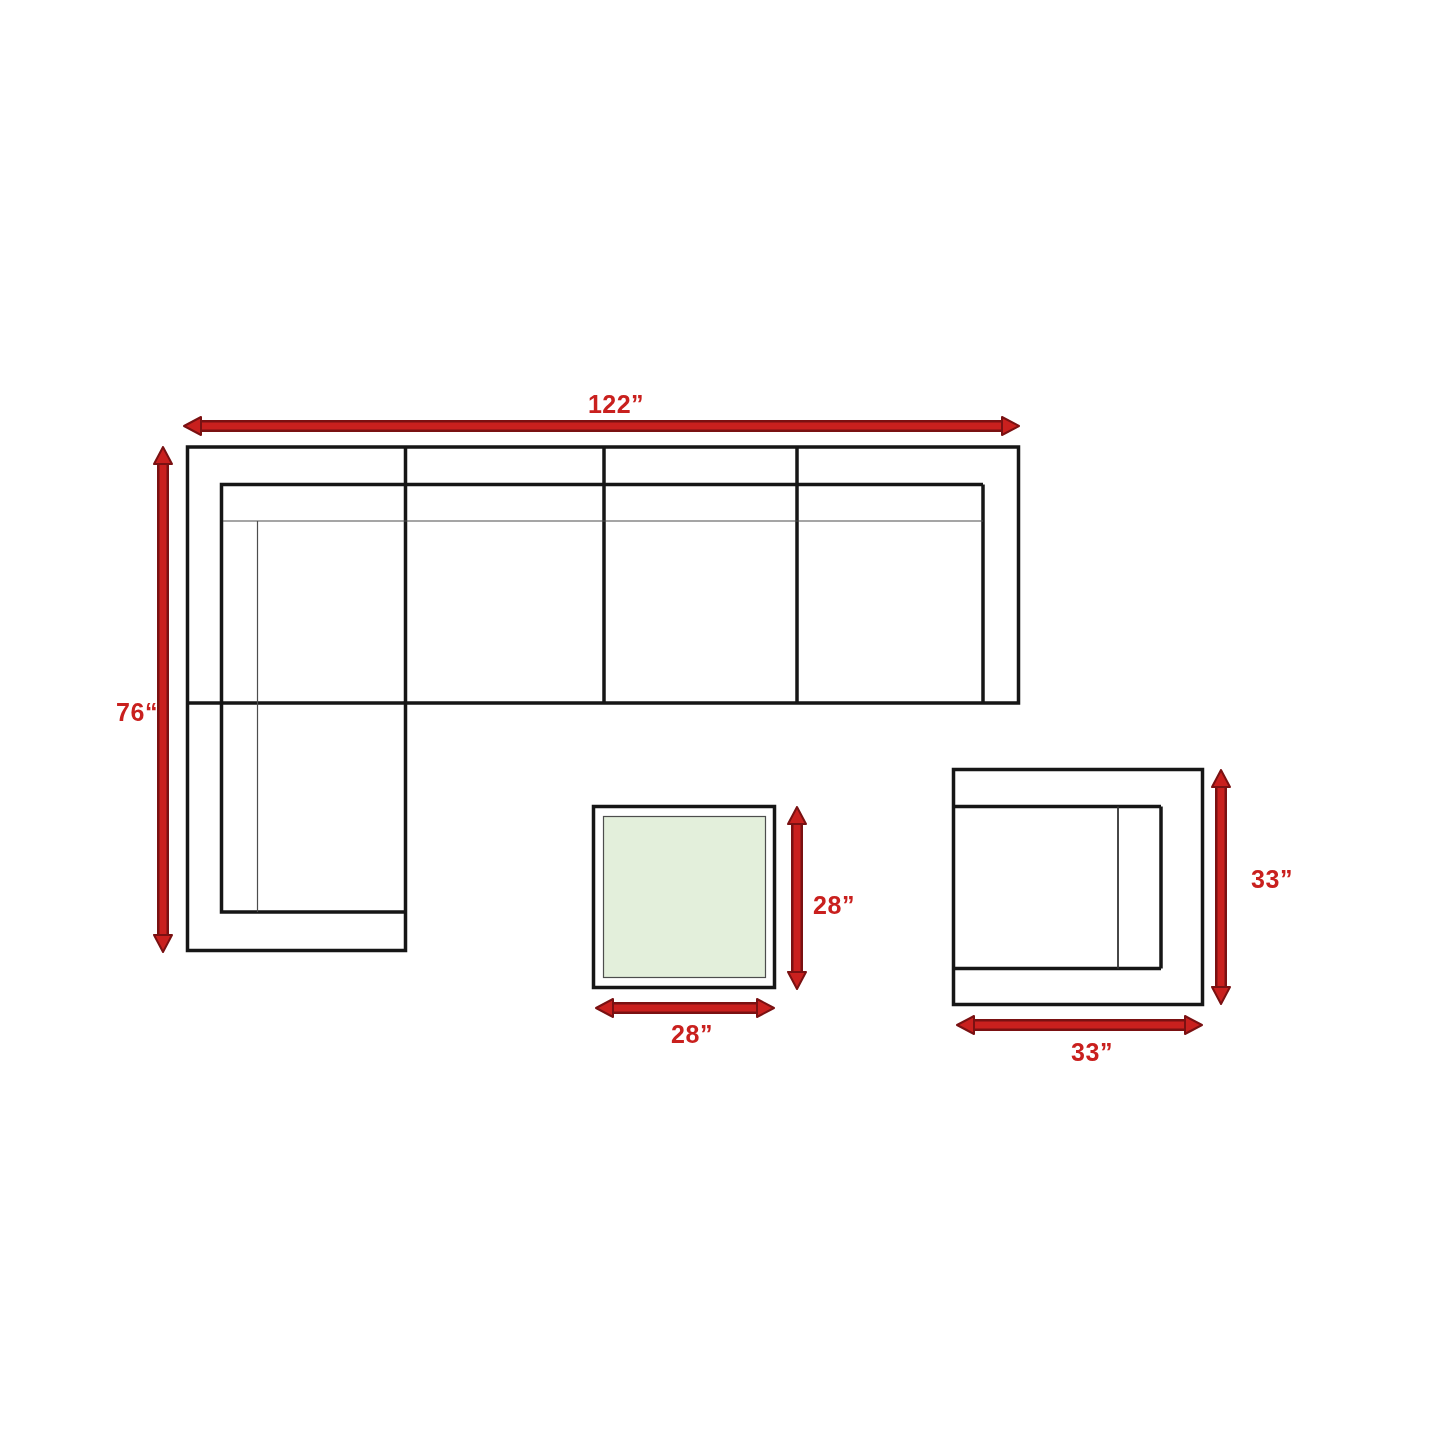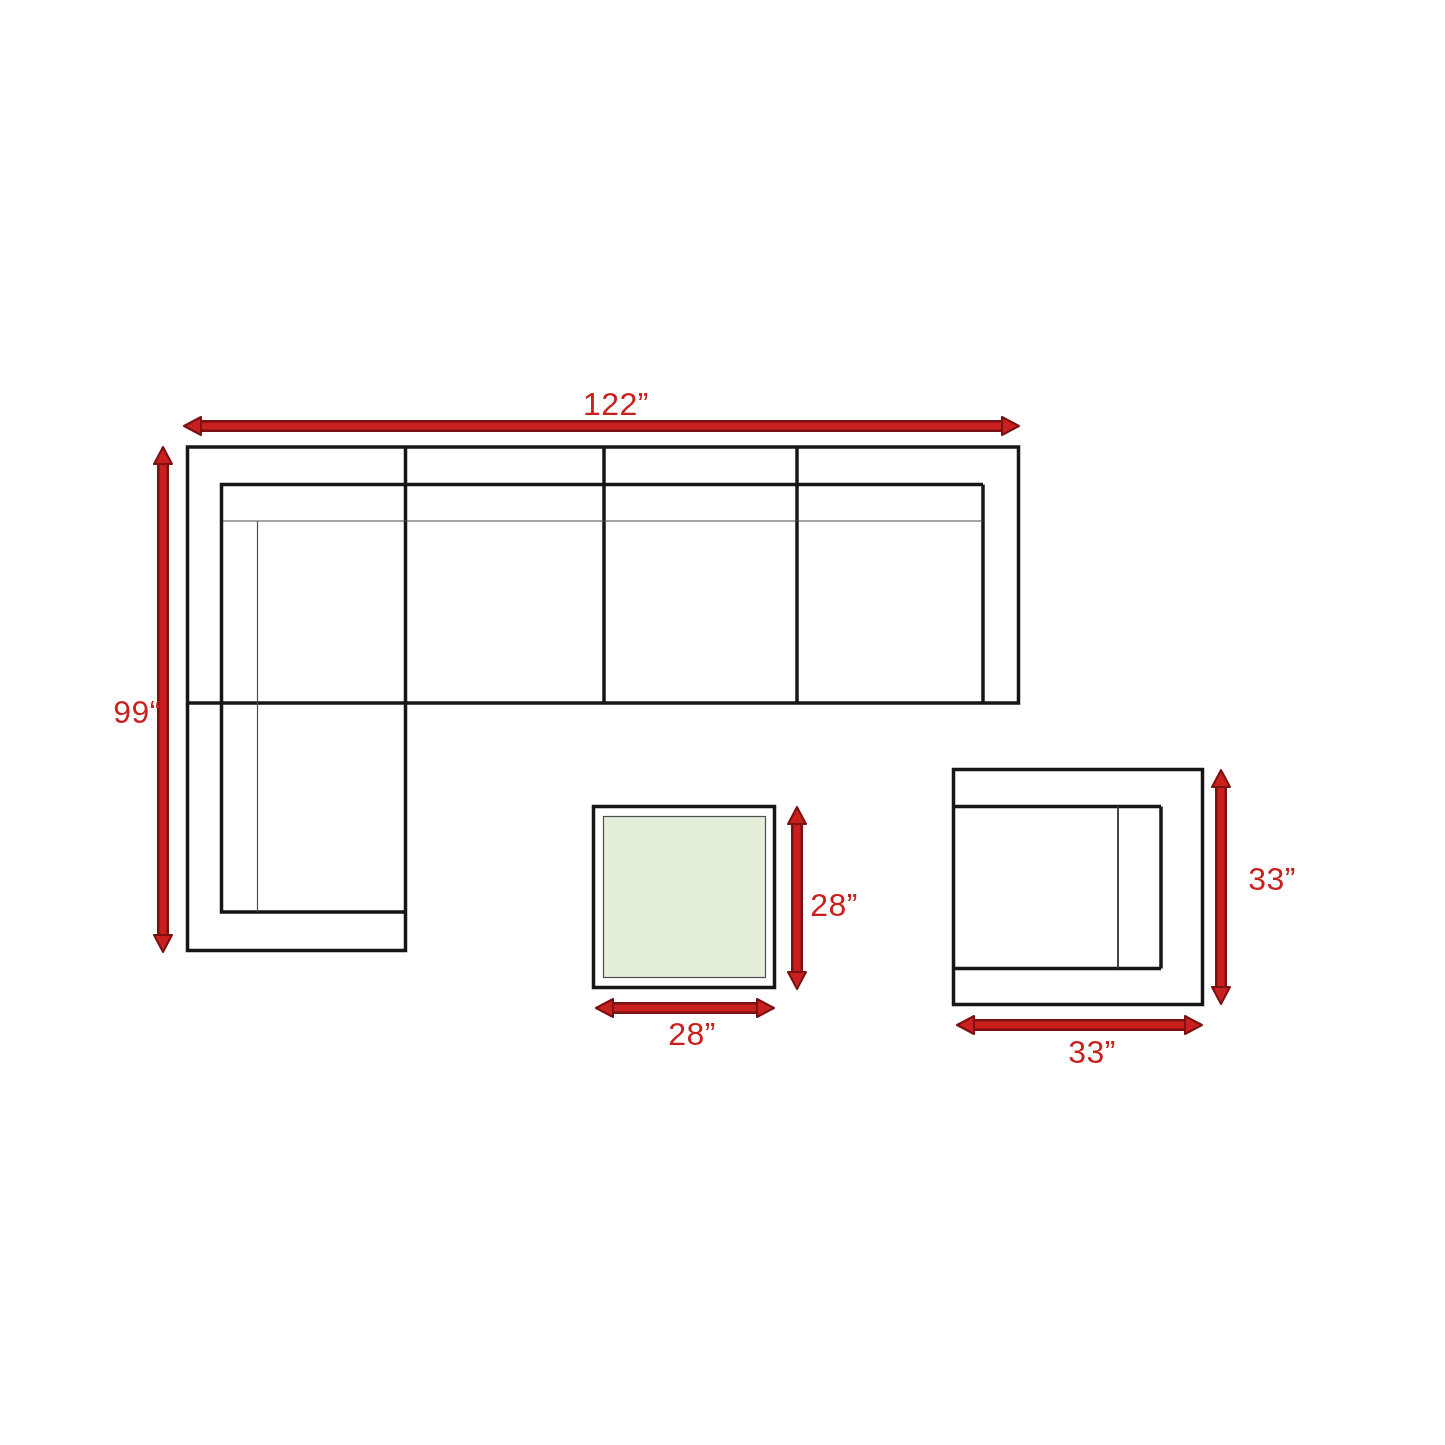--- a/index.html
+++ b/index.html
@@ -26,21 +26,21 @@
   .thin-mid{stroke:#333333;stroke-width:1.8;fill:none;}
   .glass{fill:var(--glass-green,#e3efdb);stroke:var(--thin-line,#4d4d4d);stroke-width:1.2;}
   
   .shaft-dark{stroke:var(--arrow-dark,#7a1112);stroke-width:12;fill:none;}
   .shaft{stroke:var(--arrow-red,#c9201e);stroke-width:7;fill:none;}
   .head{fill:var(--arrow-red,#c9201e);stroke:var(--arrow-dark,#7a1112);stroke-width:2;stroke-linejoin:round;}
   
   .dim-label{
     position:absolute;
     transform:translate(-50%,-50%);
-    font-size:32px;font-weight:400;
+    font-size:25px;font-weight:700;
     color:var(--arrow-red,#c9201e);
     letter-spacing:.5px;
     white-space:nowrap;
     line-height:1;
   }
 </style>
 </head>
 <body>
 
 <div class="canvas">
@@ -120,21 +120,21 @@
         <line class="shaft" x1="972" y1="1025" x2="1187" y2="1025"></line>
         <polygon class="head" points="957,1025 974,1016 974,1034"></polygon>
         <polygon class="head" points="1202,1025 1185,1016 1185,1034"></polygon>
       </g>
 
     </g>
   </svg>
 
   <div class="dim-label" style="left:616px;top:404px">122”</div>
 
-  <div class="dim-label" style="left:137px;top:712px">99“</div>
+  <div class="dim-label" style="left:137px;top:712px">76“</div>
 
   <div class="dim-label" style="left:834px;top:905px">28”</div>
 
   <div class="dim-label" style="left:692px;top:1034px">28”</div>
 
   <div class="dim-label" style="left:1272px;top:879px">33”</div>
 
   <div class="dim-label" style="left:1092px;top:1052px">33”</div>
 
 </div>

